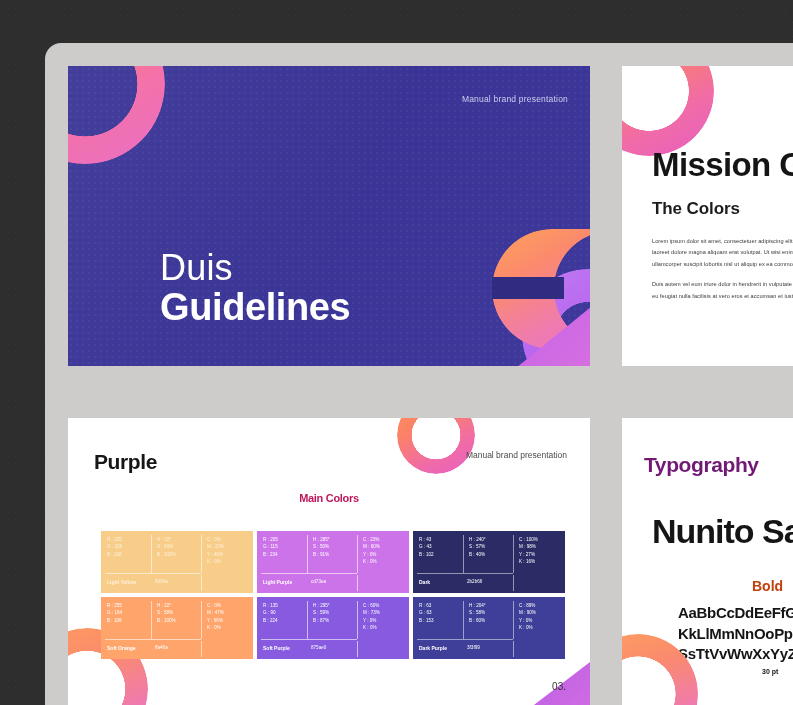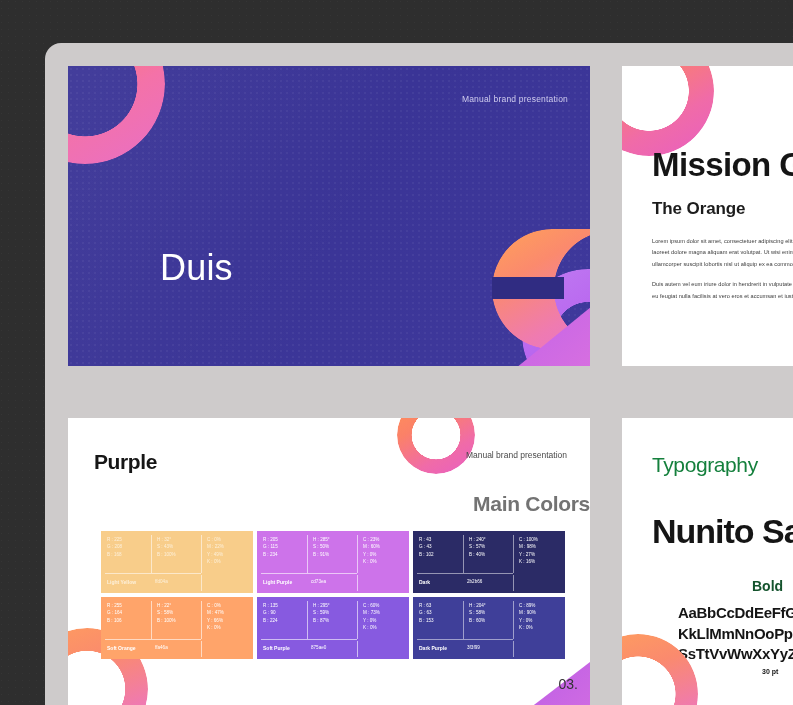--- a/index.html
+++ b/index.html
@@ -144,22 +144,22 @@
     -webkit-mask: radial-gradient(circle at center, transparent 0 44%, #000 44.5%);
             mask: radial-gradient(circle at center, transparent 0 44%, #000 44.5%);
   }
   .s3-triangle{
     position:absolute; right:0; bottom:0; width:60px; height:46px;
     background: linear-gradient(135deg,#bd5fe6 0%, #cf6be2 100%);
     clip-path: polygon(100% 0, 100% 100%, 0 100%);
   }
   .s3-kicker{ position:absolute; right:23px; top:32px; font-size:8.5px; color:#4a4a4a; }
   .s3-title{ position:absolute; left:26px; top:32px; font-size:21px; font-weight:700; color:#161616; letter-spacing:-.4px;}
-  .s3-main{ position:absolute; left:0; right:0; top:74px; text-align:right; font-size:21px; font-weight:700; color:#737373; letter-spacing:-.3px;}
-  .s3-pageno{ position:absolute; right:12px; bottom:16px; font-size:14px; color:#333; }
+  .s3-main{ position:absolute; left:0; right:0; top:74px; text-align:center; font-size:11px; font-weight:700; color:#be185d; letter-spacing:-.3px;}
+  .s3-pageno{ position:absolute; right:24px; bottom:16px; font-size:10px; color:#333; }
 
   .swatch-grid{
     position:absolute; left:33px; top:113px;
     display:grid;
     grid-template-columns: repeat(3, 152px);
     grid-template-rows: repeat(2, 62px);
     column-gap: 4px; row-gap: 4px;
   }
   .swatch{ position:relative; width:152px; height:62px; display:grid;
            grid-template-columns: 50px 50px 52px; grid-template-rows: 42px 20px; }
@@ -168,23 +168,23 @@
   .sw-hsb  { grid-column:2; grid-row:1; }
   .sw-cmyk { grid-column:3; grid-row:1 / span 2; }
   .sw-name { grid-column:1; grid-row:2; padding:6px 0 0 6px; font-size:5px; font-weight:700;}
   .sw-hex  { grid-column:2; grid-row:2; padding:6px 0 0 4px; font-size:4.6px;}
   .sw-line-v{ position:absolute; top:4px; width:1px; height:38px; }
   .sw-line-v.a{ left:50px; } .sw-line-v.b{ left:100px; }
   .sw-line-h{ position:absolute; left:4px; top:42px; width:96px; height:1px; }
   .sw-line-v2{ position:absolute; left:100px; top:44px; width:1px; height:16px; }
 
   
-  .s4-title{ position:absolute; left:30px; top:35px; font-size:21px; font-weight:400; color:#15803d; letter-spacing:-.4px; white-space:nowrap;}
+  .s4-title{ position:absolute; left:22px; top:35px; font-size:21px; font-weight:700; color:#701a75; letter-spacing:-.4px; white-space:nowrap;}
   .s4-font{ position:absolute; left:30px; top:94px; font-size:34px; font-weight:700; color:#151515; letter-spacing:-1px; white-space:nowrap;}
-  .s4-weight{ position:absolute; left:130px; top:160px; font-size:14px; font-weight:700; color:#14532d;}
+  .s4-weight{ position:absolute; left:130px; top:160px; font-size:14px; font-weight:700; color:#c2410c;}
   .s4-glyphs{ position:absolute; left:56px; top:185px; font-size:15px; font-weight:700; color:#151515; line-height:1.38; letter-spacing:-.3px; white-space:nowrap;}
   .s4-size{ position:absolute; left:140px; top:250px; font-size:7px; font-weight:700; color:#151515;}
   .s4-botleft{
     position:absolute; left:-44px; bottom:-46px;
     width:120px; height:120px; border-radius:50%;
     background: linear-gradient(160deg,#ffa05d 0%, #fa8a6e 35%, #ef79b3 72%, #e36fd0 100%);
     -webkit-mask: radial-gradient(circle at center, transparent 0 44%, #000 44.5%);
             mask: radial-gradient(circle at center, transparent 0 44%, #000 44.5%);
   }
 </style>
@@ -209,27 +209,28 @@
       <div class="ring"></div>
 
       <div class="qring"></div>
       <div class="notch"></div>
     </div>
 
     <div class="s1-diag"></div>
 
     <div class="s1-kicker">Manual brand presentation</div>
     <div class="s1-h1">Duis</div>
+    <div class="s1-h2">Guidelines</div>
 
   </div>
 
   <div class="slide slide-mission">
     <div class="s2-corner"></div>
     <div class="s2-title">Mission Goals</div>
-    <div class="s2-sub">The Orange</div>
+    <div class="s2-sub">The Colors</div>
     <div class="s2-body">
       <p>Lorem ipsum dolor sit amet, consectetuer adipiscing elit, sed diam nonummy nibh euismod tincidunt ut laoreet dolore magna aliquam erat volutpat. Ut wisi enim ad minim veniam, quis nostrud exerci tation ullamcorper suscipit lobortis nisl ut aliquip ex ea commodo consequat ore magna aliqua.</p>
       <p>Duis autem vel eum iriure dolor in hendrerit in vulputate velit esse molestie consequat, vel illum dolore eu feugiat nulla facilisis at vero eros et accumsan et iusto odio uam erat volutpat wisi.</p>
     </div>
   </div>
 
   <div class="slide slide-palette">
     <div class="s3-corner"></div>
     <div class="s3-botleft"></div>
     <div class="s3-triangle"></div>

